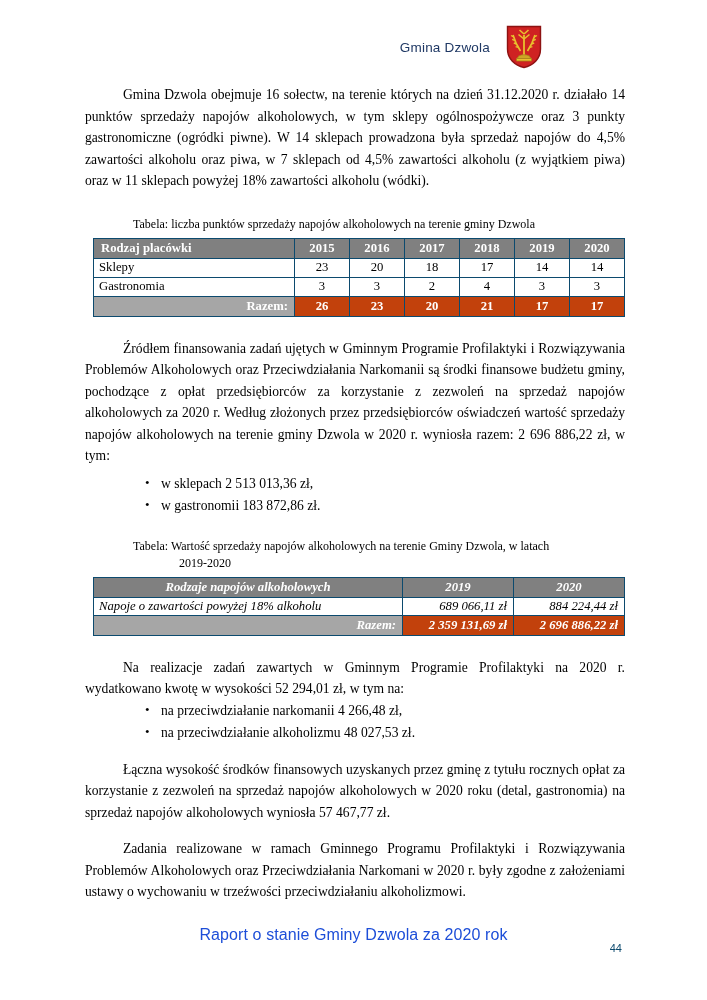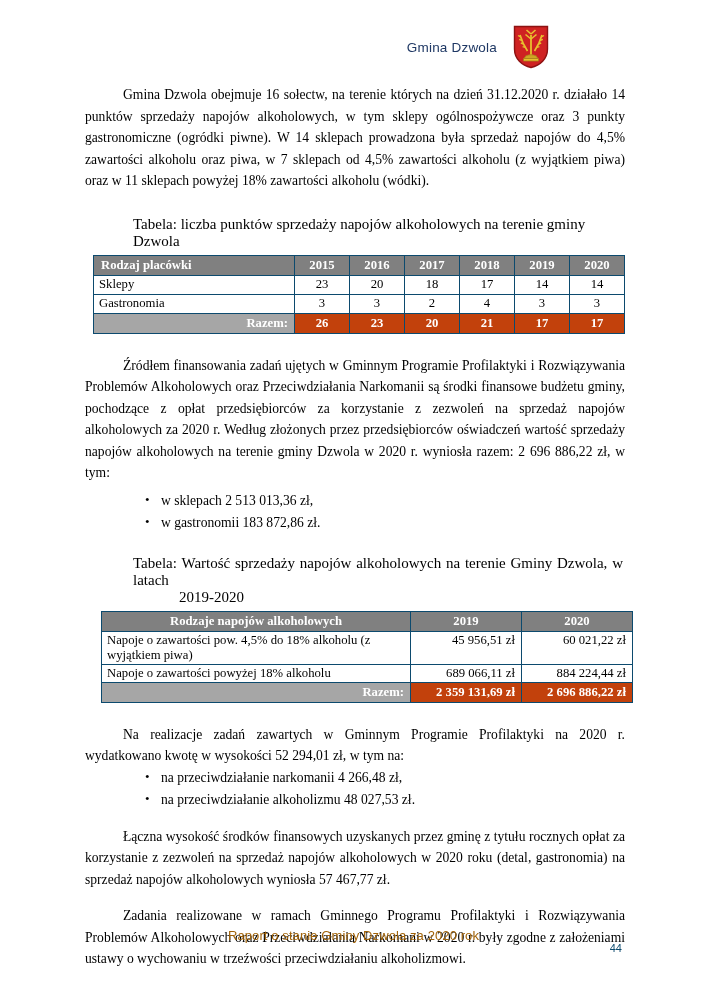--- a/index.html
+++ b/index.html
@@ -21,21 +21,21 @@
     left: 0; top: 0;
     width: 707px;
     height: 1000px;
     box-sizing: border-box;
     padding: 0;
   }
 
   
   .header {
     position: absolute;
-    left: 11px;
+    left: 4px;
     top: 22px;
     width: 577px;
     height: 50px;
     display: flex;
     justify-content: flex-end;
     align-items: center;
     padding-right: 39px;
     box-sizing: border-box;
   }
   .header-title {
@@ -88,21 +88,21 @@
   ul.bullets li::before {
     content: "\2022";
     position: absolute;
     left: 0;
     top: -1px;
     font-size: 13px;
   }
 
   
   .tbl-caption {
-    font-size: 15px;
+    font-size: 12px;
     line-height: 17px;
     margin: 0;
   }
   .tbl-caption.indent1 { padding-left: 48px; }
   .tbl-caption.indent2 {
     padding-left: 48px;
     padding-right: 2px;
     text-align: justify;
     width: 490px;
   }
@@ -152,36 +152,36 @@
   table.doc-table td.money { text-align: right; padding-right: 6px; }
   table.doc-table td.label { text-align: left; }
 
   
   #table-placowki { width: 531px; margin-left: 8px; }
   #table-placowki col.c0 { width: 201px; }
   #table-placowki col.cy { width: 55px; }
   #table-placowki tr { height: 19px; }
 
   
-  #table-sprzedaz { width: 531px; margin-left: 16px; }
+  #table-sprzedaz { width: 531px; margin-left: 8px; font-style: italic; }
   #table-sprzedaz col.c0 { width: 309px; }
   #table-sprzedaz col.cy { width: 111px; }
 
   
   .footer {
     position: absolute;
     left: 0;
     top: 926px;
     width: 707px;
     text-align: center;
   }
   .footer-text {
     font-family: "Liberation Sans", "DejaVu Sans", sans-serif;
-    font-size: 13px;
-    color: #a16207;
+    font-size: 16px;
+    color: #1d4ed8;
     letter-spacing: 0.1px;
   }
   .page-number {
     position: absolute;
     top: 942px;
     right: 85px;
     font-family: Liberation Sans, sans-serif;
     font-size: 11px;
     color: #0c4a6e;
   }
@@ -307,25 +307,20 @@
       </colgroup>
       <thead>
         <tr>
           <th class="hdr">Rodzaje napojów alkoholowych</th>
           <th class="hdr">2019</th>
           <th class="hdr">2020</th>
         </tr>
       </thead>
       <tbody>
         <tr>
-          <td class="label">Napoje  o zawartości pow. 4,5% do 18% alkoholu (z wyjątkiem piwa)</td>
-          <td class="money">45 956,51 zł</td>
-          <td class="money">60 021,22 zł</td>
-        </tr>
-        <tr>
           <td class="label">Napoje o zawartości powyżej 18% alkoholu</td>
           <td class="money">689 066,11 zł</td>
           <td class="money">884 224,44 zł</td>
         </tr>
         <tr>
           <td class="total-label">Razem:</td>
           <td class="total" style="text-align:right;padding-right:6px;">2 359 131,69 zł</td>
           <td class="total" style="text-align:right;padding-right:6px;">2 696 886,22 zł</td>
         </tr>
       </tbody>

